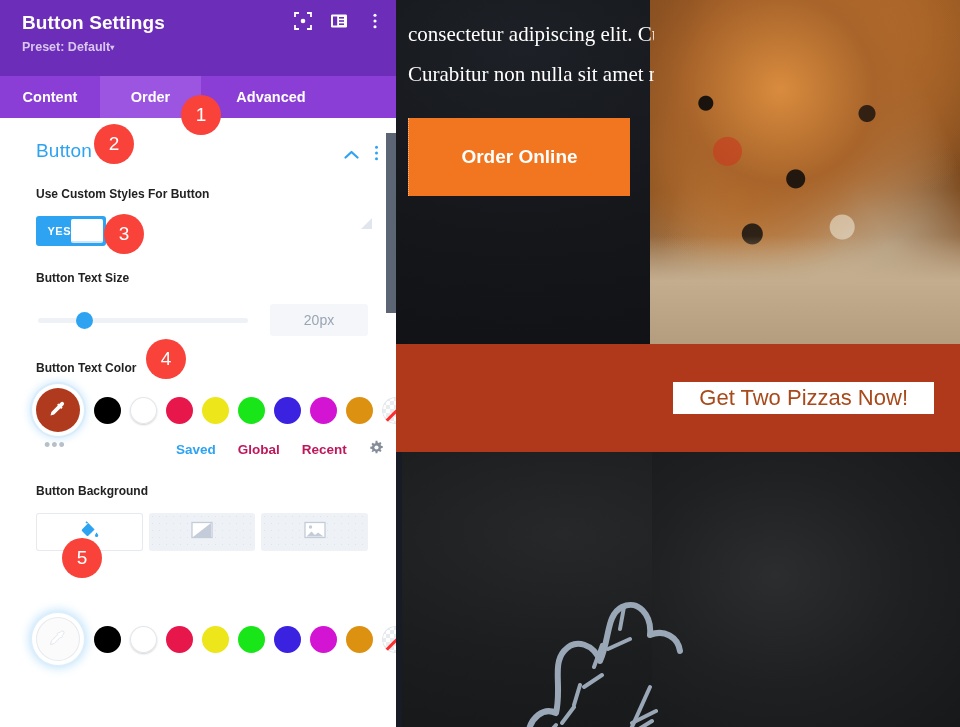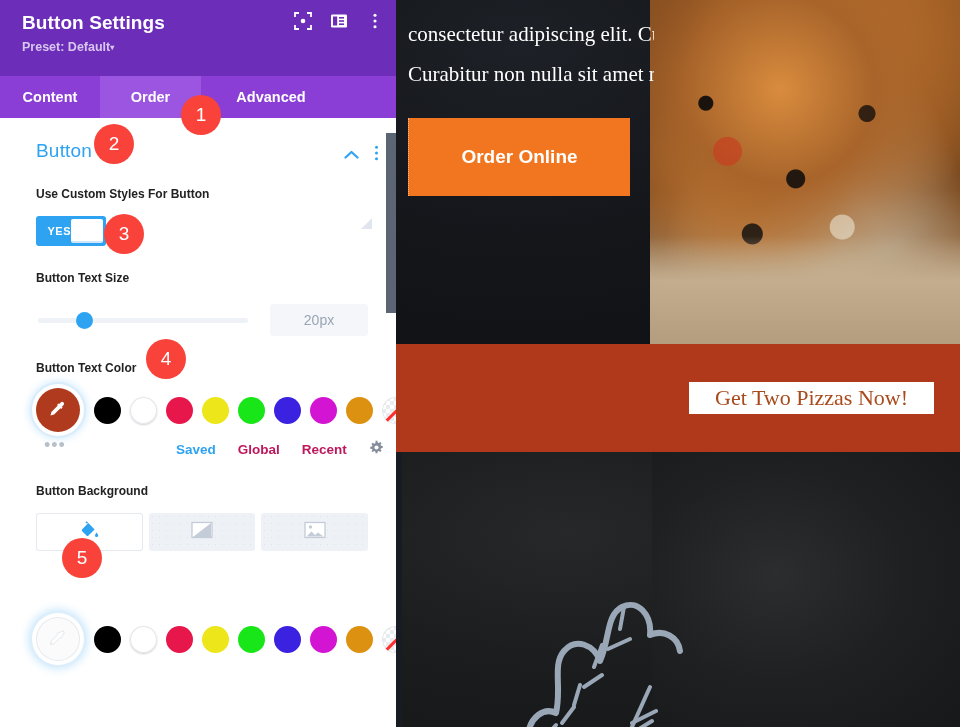--- a/index.html
+++ b/index.html
@@ -335,21 +335,20 @@
     display: flex; align-items: center; justify-content: flex-end;
     padding-right: 26px;
   }
   .cta-btn {
     background: #ffffff;
     color: #a84a1c;
     font-size: 22px;
     padding: 2px 26px;
     cursor: pointer;
     line-height: 28px;
-    font-family: Liberation Serif, serif;
   }
 
   .dark-section {
     position: absolute; left: 0; top: 452px;
     width: 564px; height: 275px;
     background:
       radial-gradient(ellipse at 30% 30%, #26282a 0%, #1b1d1f 45%, #141517 100%);
     overflow: hidden;
   }
   .dark-split {

